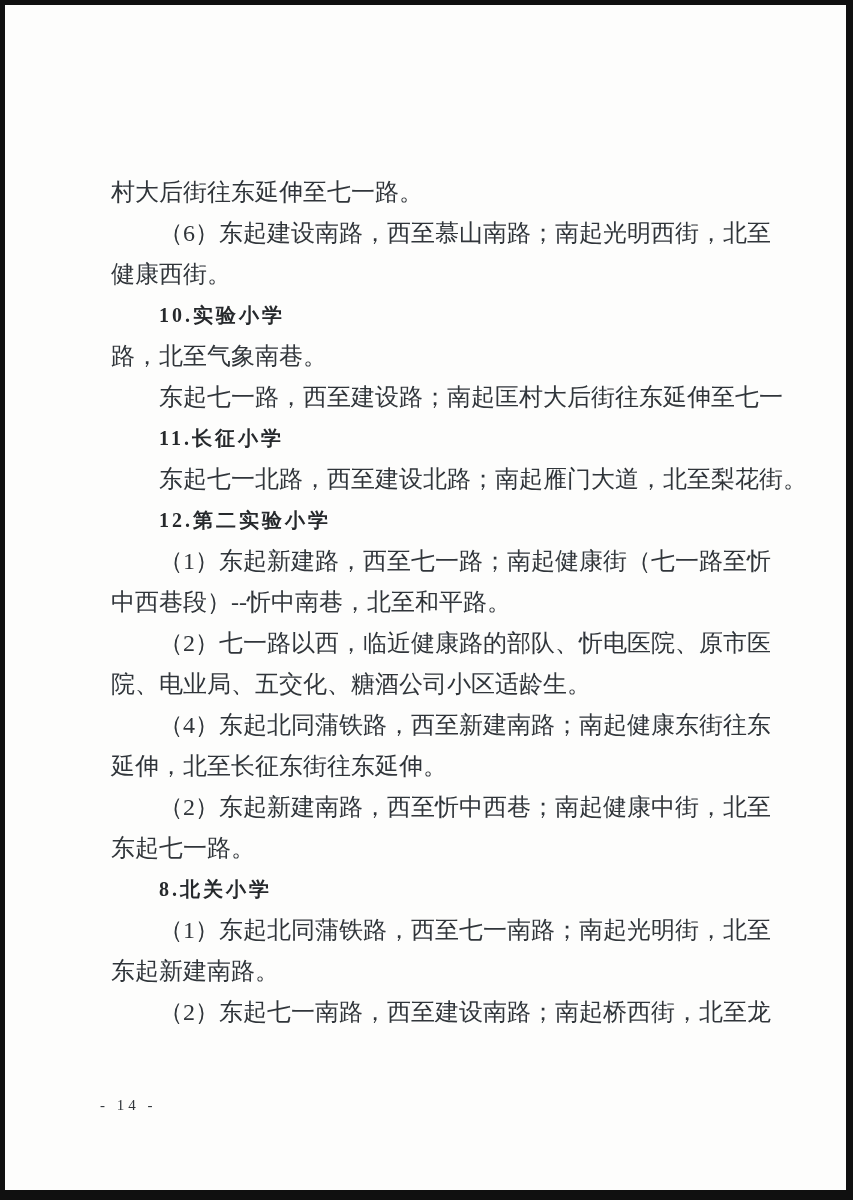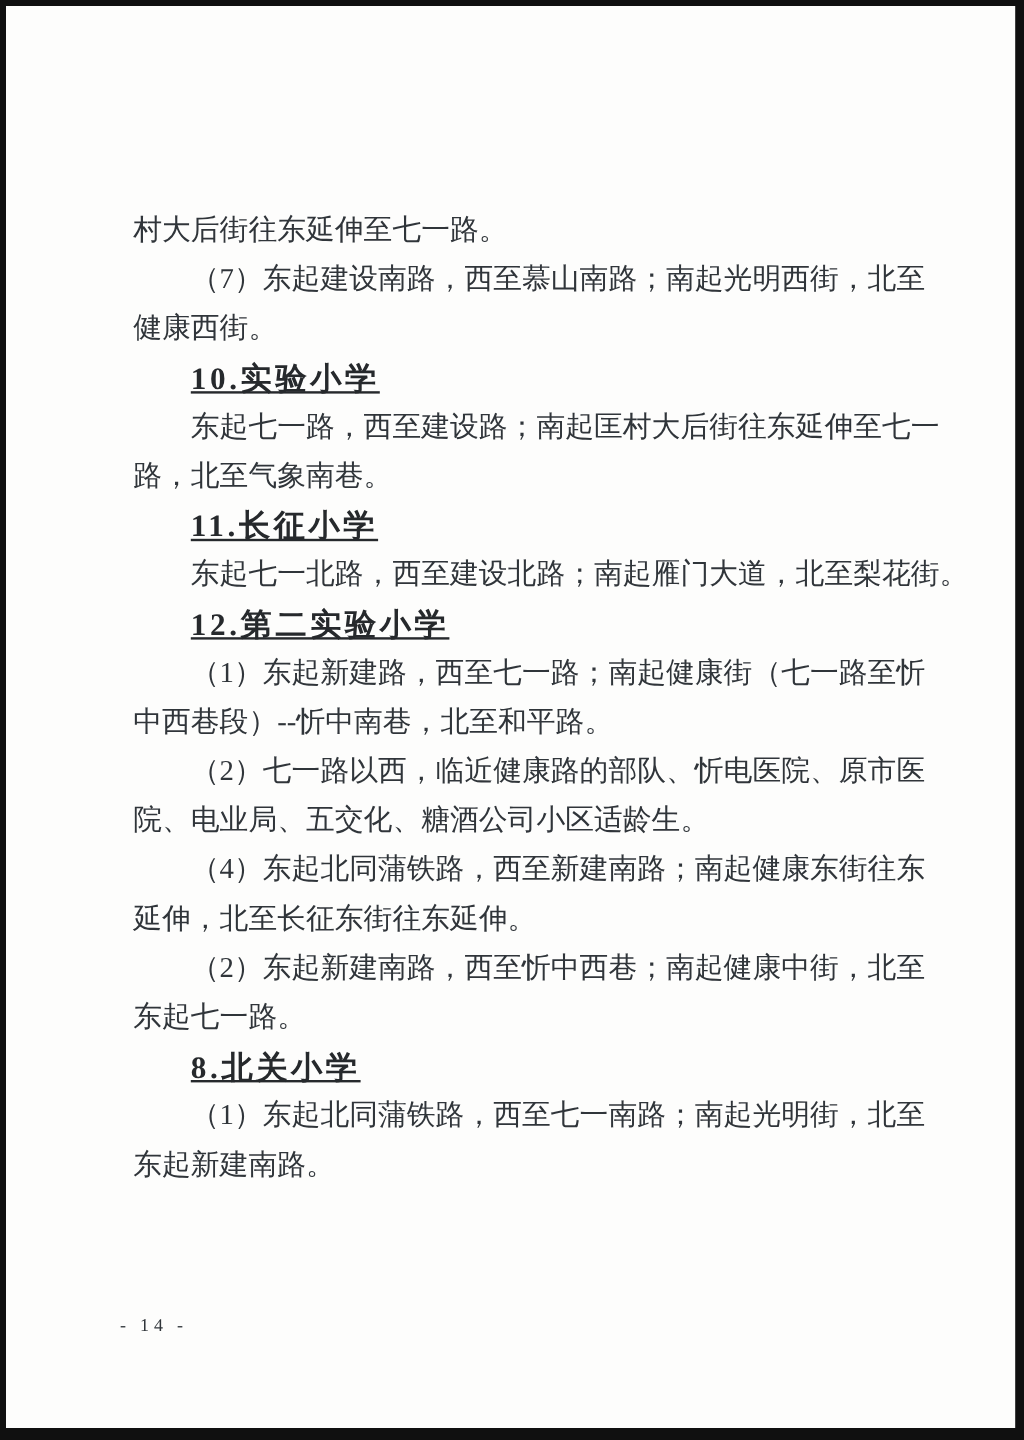--- a/index.html
+++ b/index.html
@@ -32,56 +32,56 @@
     overflow: visible;
   }
   .line.indent { padding-left: 48px; }
   .line.full {
     text-align: justify;
     text-align-last: justify;
     text-justify: inter-character;
   }
   .line.heading {
     font-weight: bold;
-    font-size: 26px;
+    font-size: 20px;
     letter-spacing: 3px;
     color: var(--ink-heading, #26292c);
-    text-decoration: underline;
   }
   .page-number {
     position: absolute;
     left: 95px;
     top: 1085px;
     height: 30px;
     line-height: 30px;
     font-size: 15px;
     letter-spacing: 4px;
     color: var(--ink, #30353a);
   }
 </style>
 </head>
 <body>
 
 <div class="page">
   <main class="text-block">
     <p class="line">村大后街往东延伸至七一路。</p>
-    <p class="line indent full">（7）东起建设南路，西至慕山南路；南起光明西街，北至</p>
+    <p class="line indent full">（6）东起建设南路，西至慕山南路；南起光明西街，北至</p>
     <p class="line">健康西街。</p>
     <p class="line indent heading">10.实验小学</p>
+    <p class="line">路，北至气象南巷。</p>
     <p class="line indent full">东起七一路，西至建设路；南起匡村大后街往东延伸至七一</p>
-    <p class="line">路，北至气象南巷。</p>
     <p class="line indent heading">11.长征小学</p>
     <p class="line indent full">东起七一北路，西至建设北路；南起雁门大道，北至梨花街。</p>
     <p class="line indent heading">12.第二实验小学</p>
     <p class="line indent full">（1）东起新建路，西至七一路；南起健康街（七一路至忻</p>
     <p class="line">中西巷段）--忻中南巷，北至和平路。</p>
     <p class="line indent full">（2）七一路以西，临近健康路的部队、忻电医院、原市医</p>
     <p class="line">院、电业局、五交化、糖酒公司小区适龄生。</p>
     <p class="line indent full">（4）东起北同蒲铁路，西至新建南路；南起健康东街往东</p>
     <p class="line">延伸，北至长征东街往东延伸。</p>
     <p class="line indent full">（2）东起新建南路，西至忻中西巷；南起健康中街，北至</p>
     <p class="line">东起七一路。</p>
     <p class="line indent heading">8.北关小学</p>
     <p class="line indent full">（1）东起北同蒲铁路，西至七一南路；南起光明街，北至</p>
     <p class="line">东起新建南路。</p>
+    <p class="line indent full">（2）东起七一南路，西至建设南路；南起桥西街，北至龙</p>
   </main>
   <div class="page-number">- 14 -</div>
 </div>
 
 </body></html>

